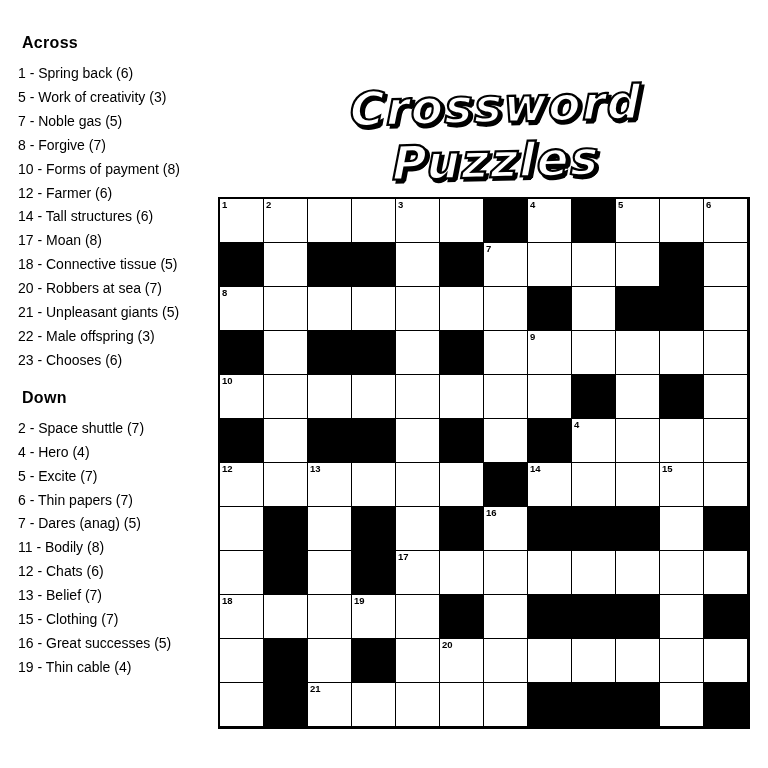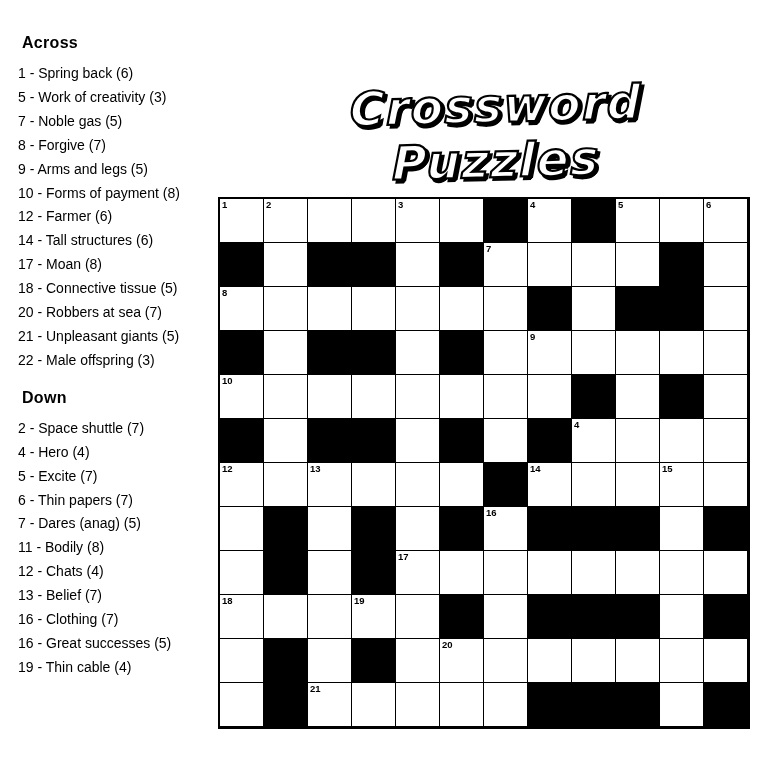--- a/index.html
+++ b/index.html
@@ -108,43 +108,43 @@
 
 <div id="clues-panel">
 
   <div class="clue-heading" id="across-heading">Across</div>
 
   <ul class="clue-list" id="across-list">
       <li class="clue-item">1 - Spring back (6)</li>
       <li class="clue-item">5 - Work of creativity (3)</li>
       <li class="clue-item">7 - Noble gas (5)</li>
       <li class="clue-item">8 - Forgive (7)</li>
-      <li class="clue-item">9 - Arms and legs (5)</li>
       <li class="clue-item">10 - Forms of payment (8)</li>
       <li class="clue-item">12 - Farmer (6)</li>
       <li class="clue-item">14 - Tall structures (6)</li>
       <li class="clue-item">17 - Moan (8)</li>
       <li class="clue-item">18 - Connective tissue (5)</li>
       <li class="clue-item">20 - Robbers at sea (7)</li>
       <li class="clue-item">21 - Unpleasant giants (5)</li>
       <li class="clue-item">22 - Male offspring (3)</li>
+      <li class="clue-item">23 - Chooses (6)</li>
     </ul>
 
   <div class="clue-heading" id="down-heading">Down</div>
 
   <ul class="clue-list" id="down-list">
       <li class="clue-item">2 - Space shuttle (7)</li>
       <li class="clue-item">4 - Hero (4)</li>
       <li class="clue-item">5 - Excite (7)</li>
       <li class="clue-item">6 - Thin papers (7)</li>
       <li class="clue-item">7 - Dares (anag) (5)</li>
       <li class="clue-item">11 - Bodily (8)</li>
-      <li class="clue-item">12 - Chats (4)</li>
+      <li class="clue-item">12 - Chats (6)</li>
       <li class="clue-item">13 - Belief (7)</li>
-      <li class="clue-item">16 - Clothing (7)</li>
+      <li class="clue-item">15 - Clothing (7)</li>
       <li class="clue-item">16 - Great successes (5)</li>
       <li class="clue-item">19 - Thin cable (4)</li>
     </ul>
 </div>
 
 <div id="puzzle-title">Crossword Puzzles</div>
 
 <div id="crossword-grid" style="grid-template-columns: repeat(12, 1fr); grid-template-rows: repeat(12, 1fr);">
     <div class="cell">
       <span class="cell-num">1</span>

